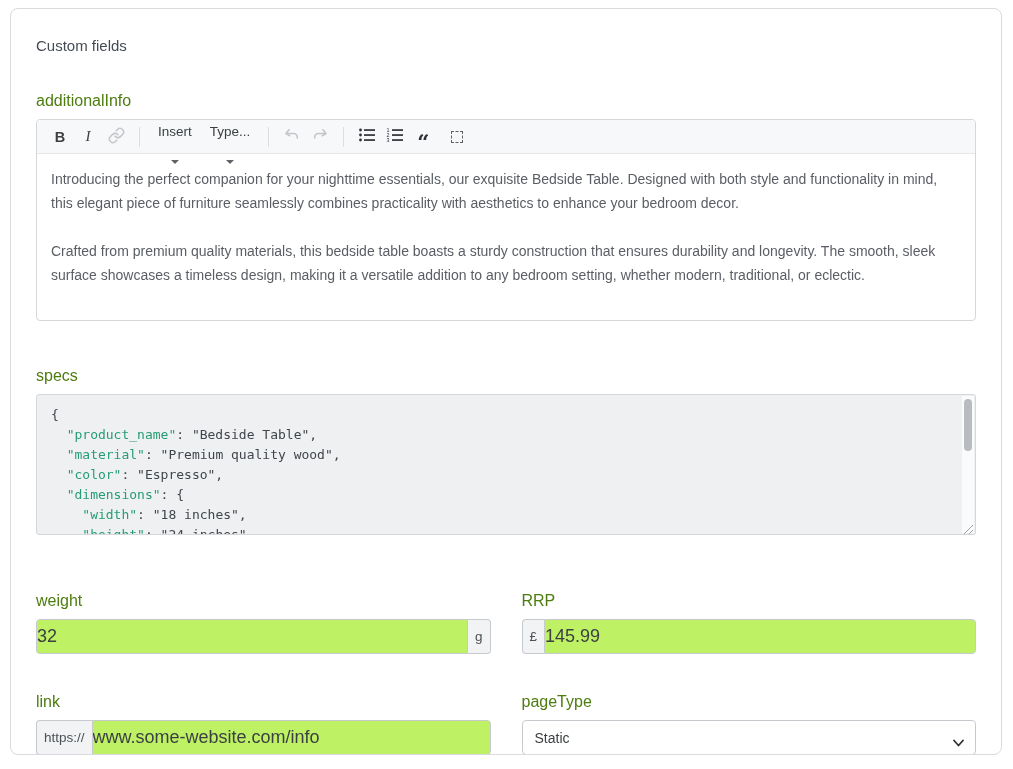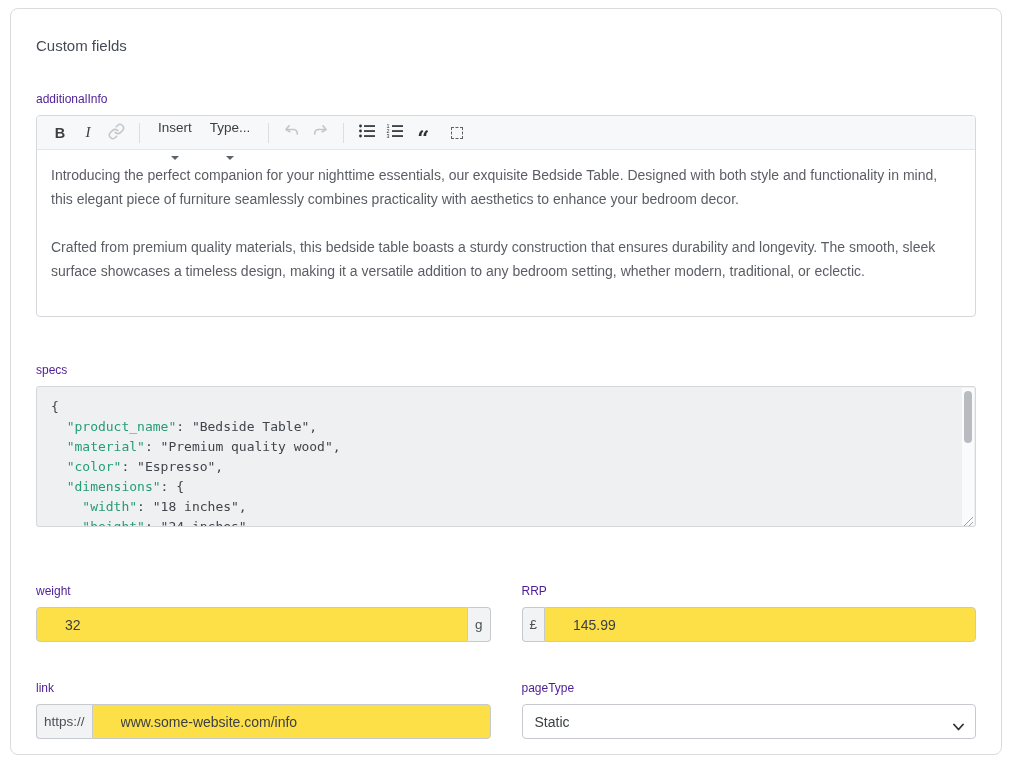--- a/index.html
+++ b/index.html
@@ -3,21 +3,21 @@
 <meta charset="utf-8">
 <style>
   * { margin:0; padding:0; box-sizing:border-box; }
   html,body { width:1013px; height:769px; background:#fff;
     font-family:"Liberation Sans", sans-serif; }
   .card { position:absolute; left:10px; top:8px; width:992px; height:747px;
     background:#fff; border:1px solid #d9dbdf; border-radius:8px;
     padding:28px 25px 24px 25px; overflow:hidden; }
   .card-title { font-size:15px; color:#454b54; font-weight:400; }
 
-  .field-label { font-size:12px; color:#4c1d95; margin-bottom:9px; }
+  .field-label { font-size:16px; color:#4d7c0f; margin-bottom:9px; }
 
   
   .rte { margin-top:38px; }
   .rte-box { border:1px solid #d5d7db; border-radius:4px; overflow:hidden; background:#fff; }
   .rte-toolbar { height:34px; background:#f7f8f9; border-bottom:1px solid #e5e7e9;
     display:flex; align-items:center; padding:0 10px; gap:2px; }
   .tb-btn { min-width:26px; height:26px; display:flex; align-items:center; justify-content:center;
     border-radius:3px; cursor:pointer; color:#3c4043; font-size:14px; }
   .tb-bold { font-weight:700; font-size:14.5px; }
   .tb-italic { font-style:italic; font-family:"Liberation Serif", serif; font-size:15px; }
@@ -47,21 +47,21 @@
   .specs-grip { position:absolute; right:1px; bottom:1px; width:12px; height:12px; }
 
   
   .row { display:flex; gap:31px; }
   .row-1 { margin-top:57px; }
   .row-2 { margin-top:39px; }
   .col { flex:1; min-width:0; }
 
   .input-group { display:flex; height:35px; }
   .text-input { flex:1; min-width:0; height:35px; border:1px solid #c6cacf; border-radius:4px;
-    padding:0 28px; font-size:14px; color:#3c4043; background:#fde047; outline:none;
+    padding:0 0; font-size:18px; color:#3c4043; background:#bef264; outline:none;
     font-family:"Liberation Sans", sans-serif; }
   .addon { display:flex; align-items:center; justify-content:center; background:#f1f3f4;
     border:1px solid #c6cacf; font-size:13.5px; color:#4c5157; padding:0 7px; }
   .addon-right { border-left:none; border-radius:0 4px 4px 0; }
   .addon-left { border-right:none; border-radius:4px 0 0 4px; }
   .input-flat-right { border-top-right-radius:0; border-bottom-right-radius:0; }
   .input-flat-left { border-top-left-radius:0; border-bottom-left-radius:0; }
 
   .select-wrap { position:relative; height:35px; }
   select.page-select { width:100%; height:35px; border:1px solid #c6cacf; border-radius:4px;

